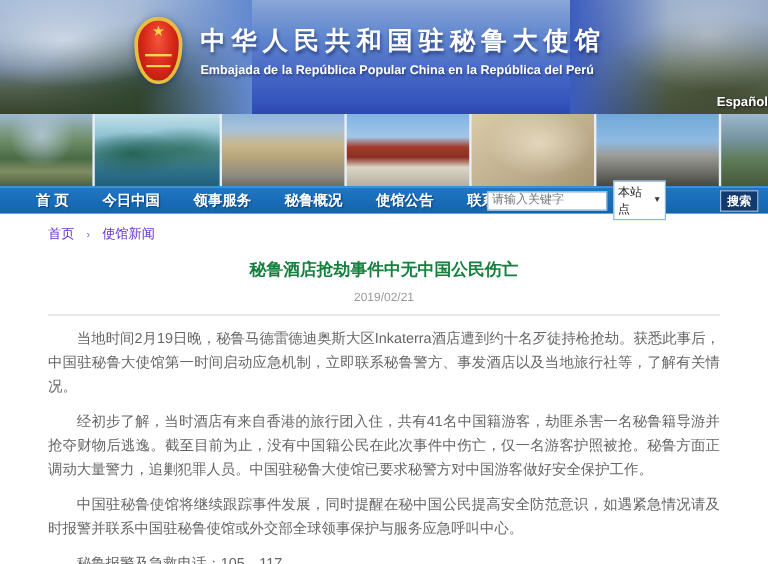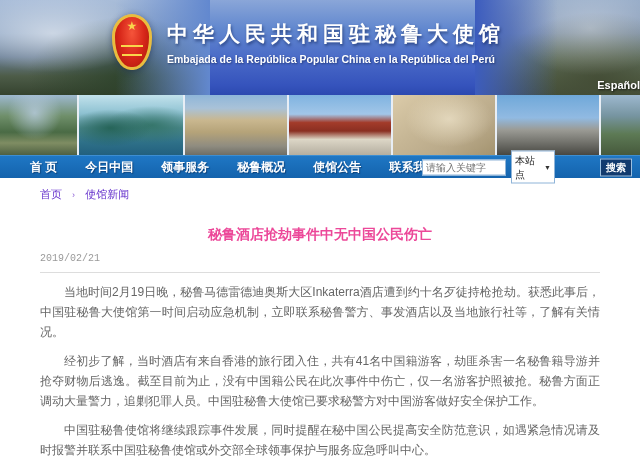--- a/index.html
+++ b/index.html
@@ -95,21 +95,21 @@
     color: #fff; font-size: 12px; font-weight: bold;
     margin-right: 28px; white-space: nowrap;
     text-decoration: none; cursor: pointer;
     text-shadow: 1px 1px 1px rgba(0,30,70,.5);
   }
   .nav-search {
     position: absolute; right: 8px; top: 50%; transform: translateY(-50%);
     display: flex; align-items: center; gap: 5px;
   }
   .search-input {
-    width: 84px; height: 16px; font-size: 10px;
+    width: 100px; height: 16px; font-size: 10px;
     border: 1px solid #8fb4d8; padding: 0 3px;
     font-family: "Liberation Sans", "DejaVu Sans", sans-serif;
   }
   .search-scope {
     width: 44px; height: 33px; background: #fff;
     border: 1px solid #8fb4d8; font-size: 10px; color: #222;
     display: flex; align-items: center; justify-content: space-between;
     padding: 0 3px; cursor: pointer;
   }
   .search-scope .caret { font-size: 7px; color: #333; }
@@ -127,24 +127,24 @@
     padding: 9px 0 8px 40px;
     font-size: 11px; color: #999; background: #fff;
   }
   .breadcrumb a { color: #6633cc; text-decoration: none; cursor: pointer; }
   .breadcrumb .sep { margin: 0 7px; color: #8a5cd6; font-size: 9px; }
 
   
   .article { padding: 6px 40px 0 40px; }
   .article-title {
     text-align: center; font-size: 14px; font-weight: bold;
-    color: #ec4899; margin-top: 10px;
+    color: #15803d; 
   }
   .article-date {
-    text-align: left; font-size: 10px; color: #999; margin-top: 9px; font-family: Liberation Mono, monospace;
+    text-align: center; font-size: 10px; color: #999; margin-top: 9px;
   }
   .article hr {
     border: none; border-top: 1px solid #ddd;
     margin: 8px 0 2px 0;
   }
   .article p {
     font-size: 12px; color: #666; line-height: 20px;
     text-indent: 2em; margin: 9px 0; text-align: justify;
   }
 </style>

